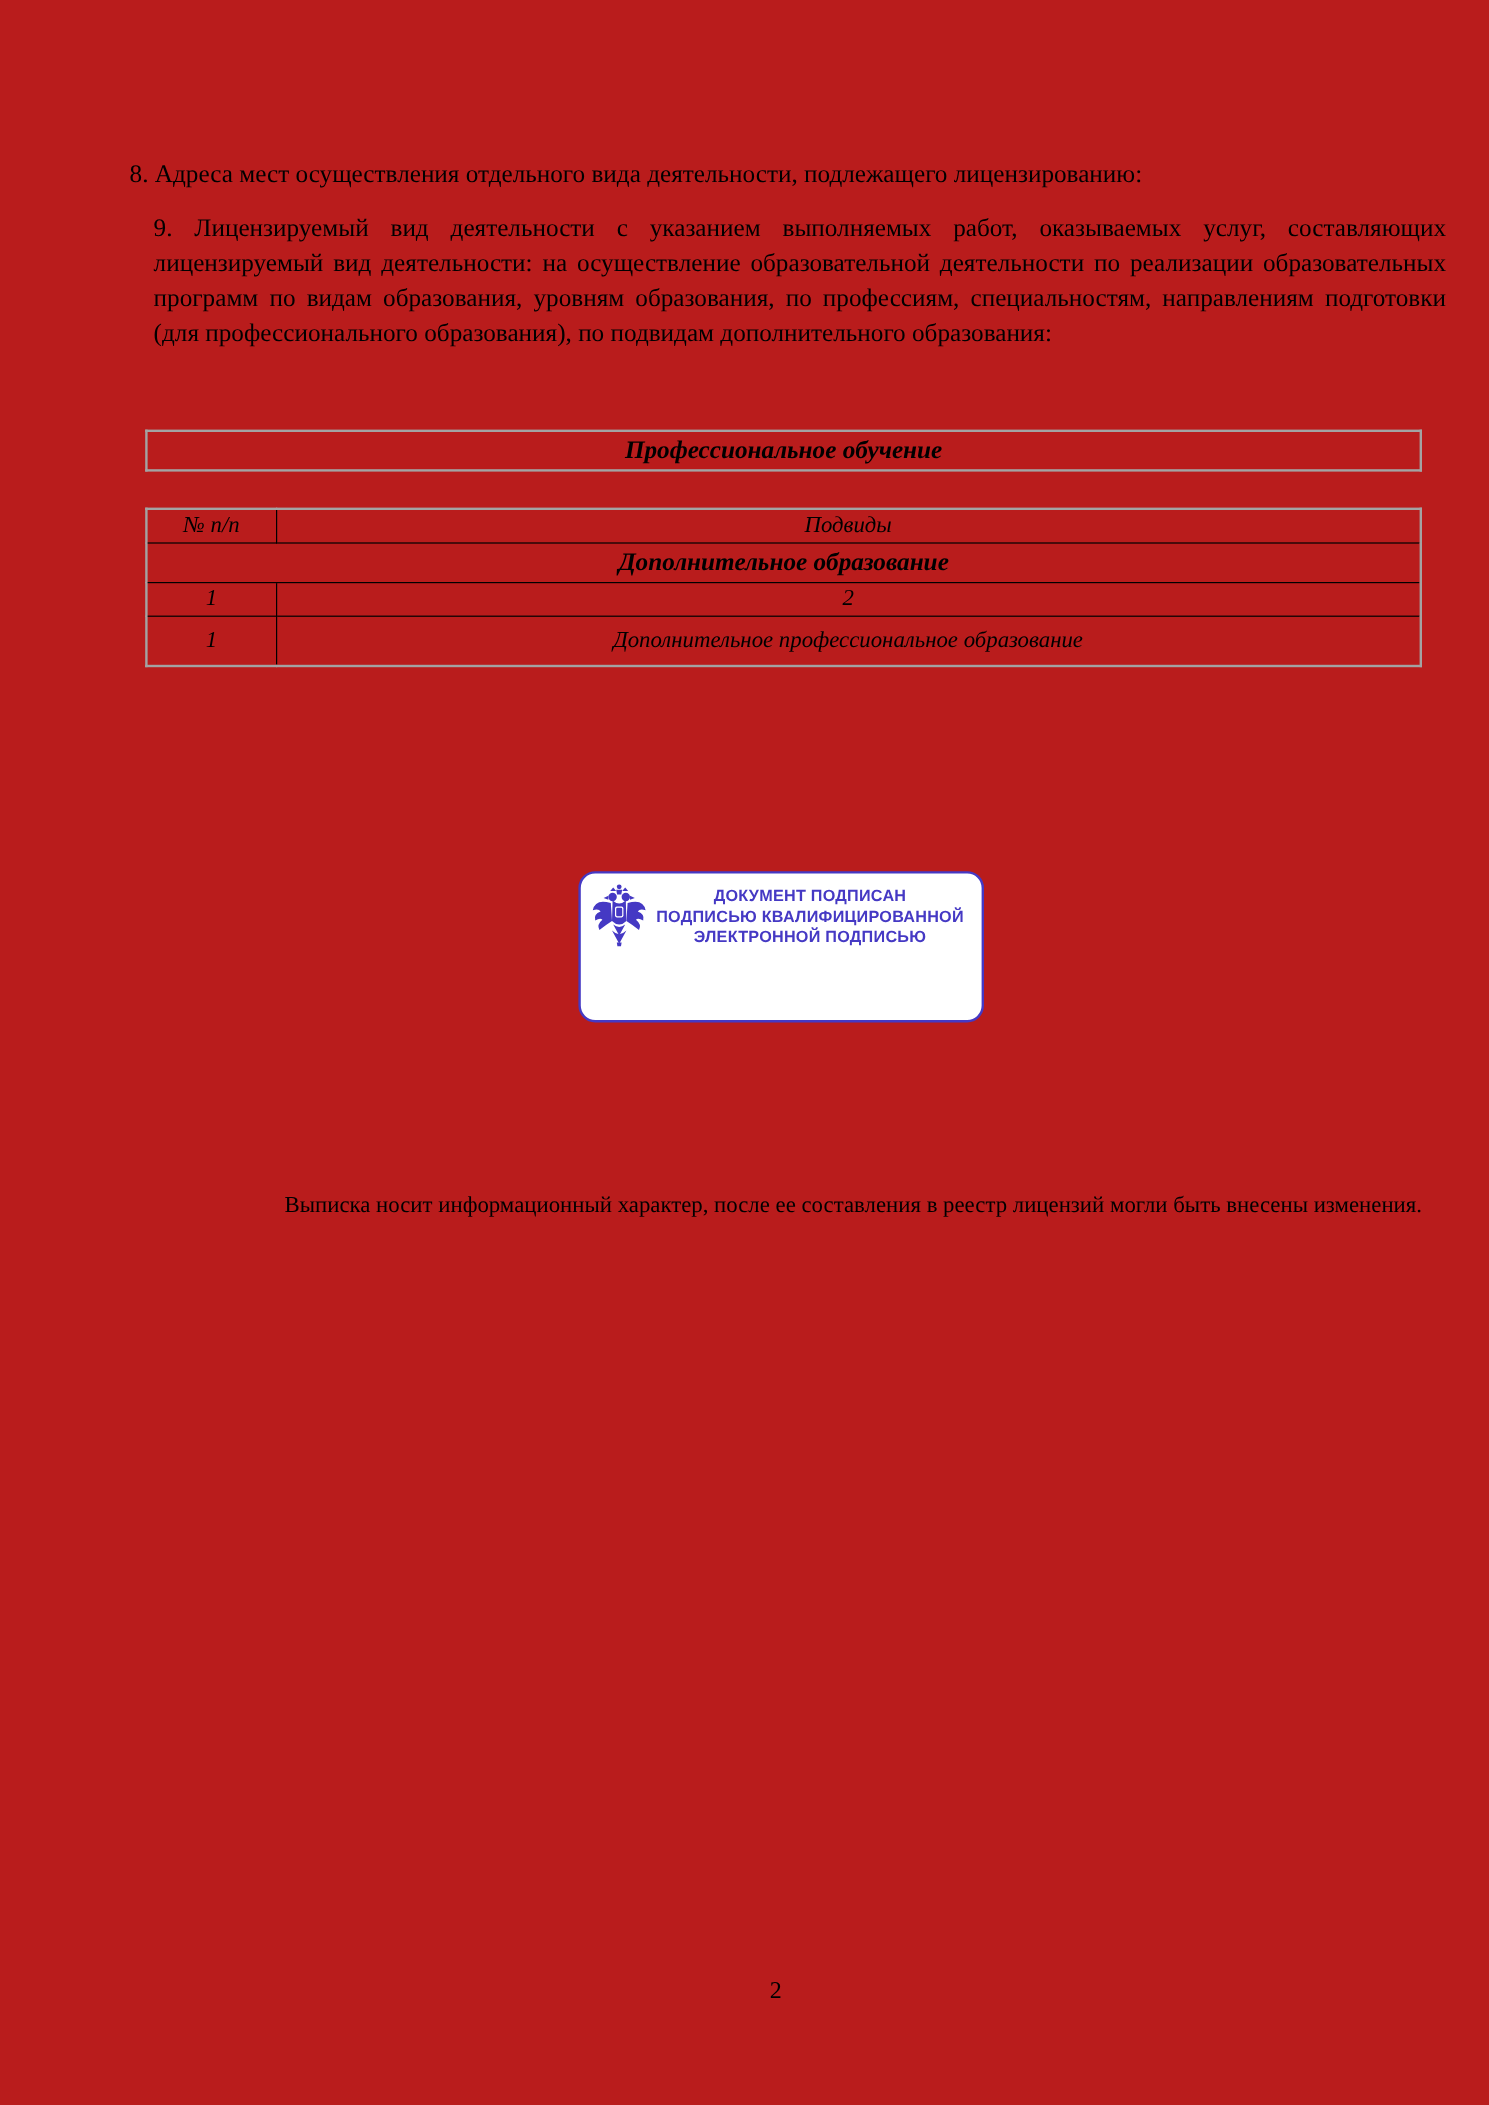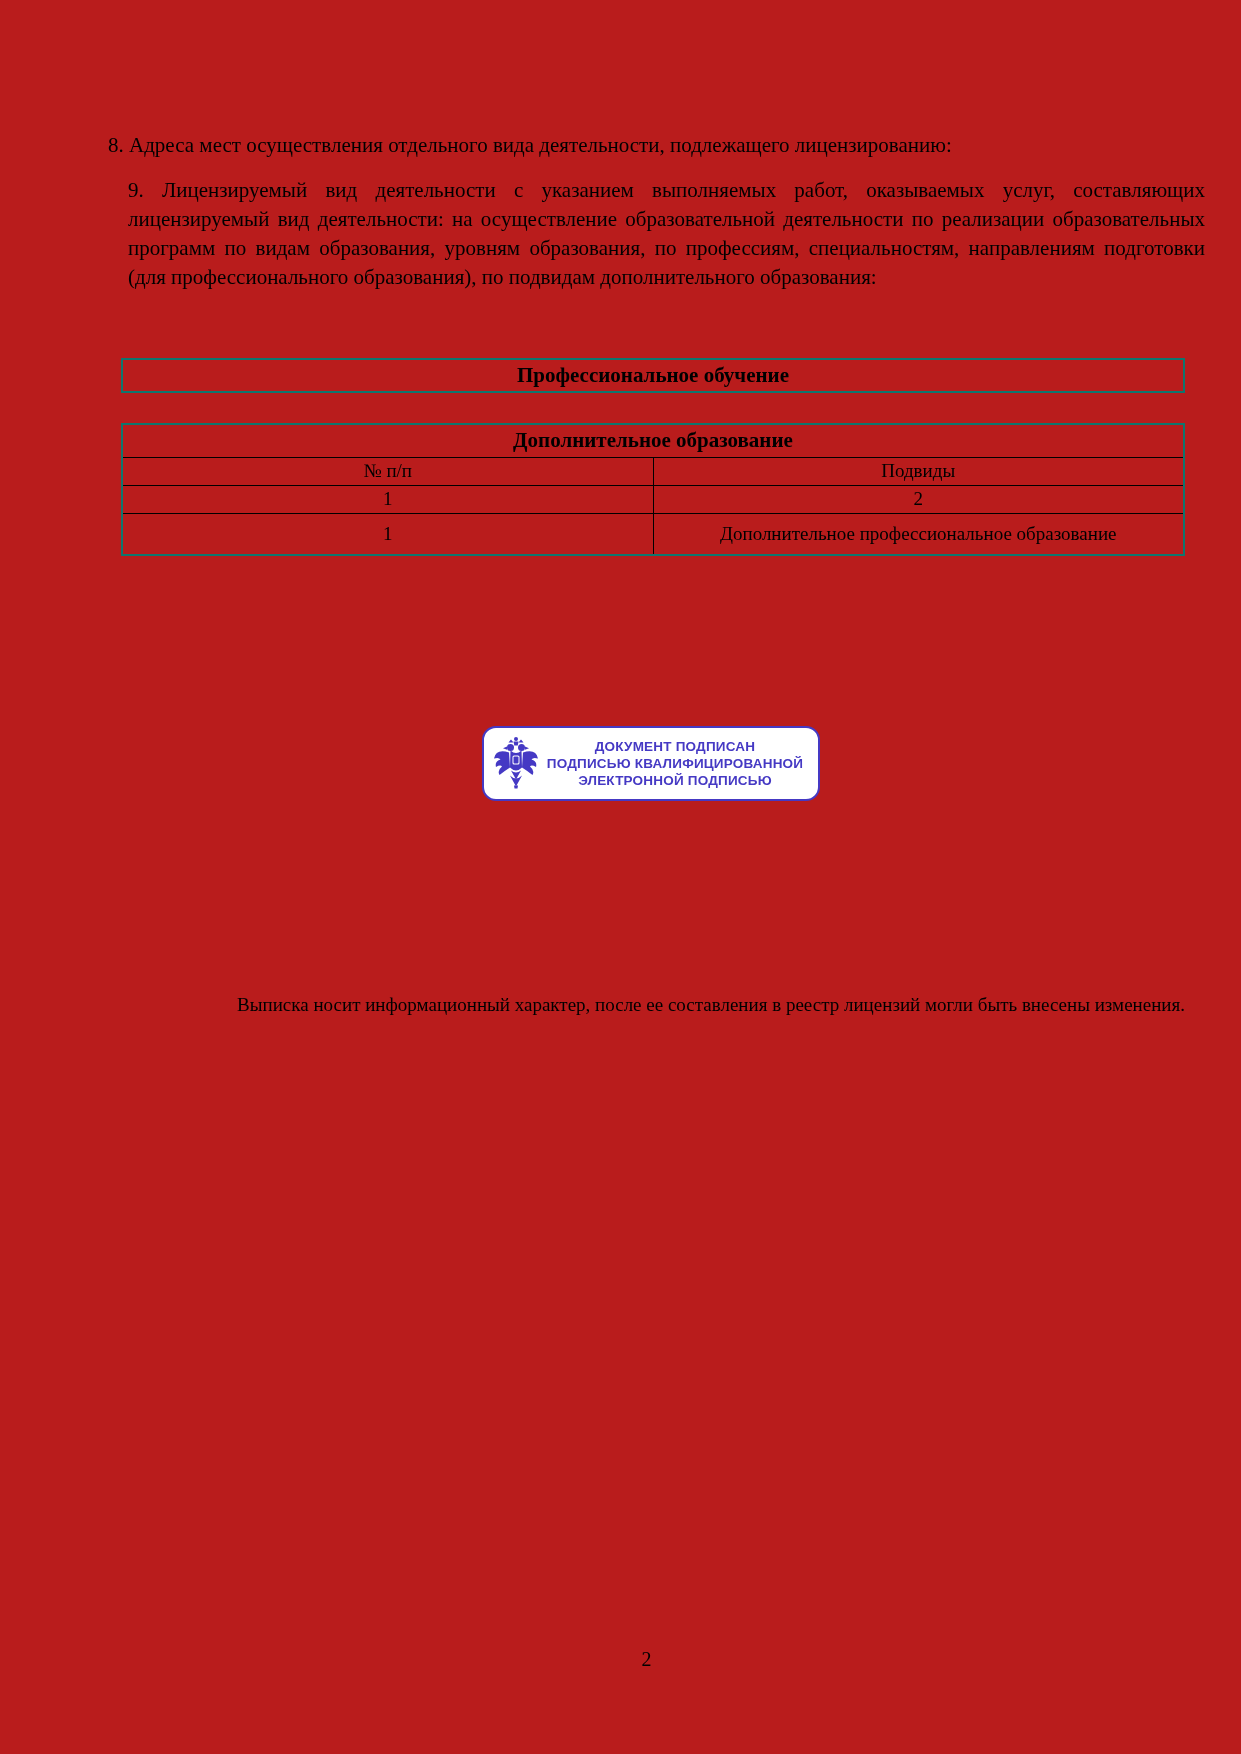--- a/index.html
+++ b/index.html
@@ -38,40 +38,40 @@
     width: 1064px;
     border-collapse: collapse;
     table-layout: fixed;
     font-size: 19px;
   }
   table.doc-table td, table.doc-table th {
     border: 1px solid #000;
     padding: 2px 6px;
     vertical-align: middle;
   }
-  table.doc-table { border: 2px solid #0f766e; }
+  table.doc-table { border: 2px solid #a3a3a3; font-style: italic; }
   .table-prof { top: 358px; }
   .table-add  { top: 423px; }
   .table-title-cell {
     text-align: center;
     font-weight: bold;
     font-size: 21px;
     height: 33px;
   }
   .col-num { width: 108px; }
   .cell-center { text-align: center; height: 28px; }
   .cell-left   { text-align: center;   height: 42px; padding-left: 5px; }
   .hdr-row td { border-bottom: 2px solid #555; }
 
   .stamp {
     position: absolute;
     left: 482px;
     top: 726px;
     width: 338px;
-    height: 75px;
+    height: 126px;
     border: 2px solid var(--stamp-color);
     border-radius: 14px;
     color: var(--stamp-color);
     font-family: "Liberation Sans", "DejaVu Sans", sans-serif;
     padding: 6px 8px 4px 8px;
     background: #ffffff;
   }
   .stamp-top {
     display: flex;
     align-items: flex-start;
@@ -131,25 +131,25 @@
     <tbody>
       <tr>
         <td class="table-title-cell">Профессиональное обучение</td>
       </tr>
     </tbody>
   </table>
 
   <table class="doc-table table-add">
     <tbody>
       <tr class="hdr-row">
-        <td class="table-title-cell" colspan="2">Дополнительное образование</td>
+        <td class="col-num cell-center">№ п/п</td>
+        <td class="cell-center">Подвиды</td>
       </tr>
       <tr class="hdr-row">
-        <td class="col-num cell-center">№ п/п</td>
-        <td class="cell-center">Подвиды</td>
+        <td class="table-title-cell" colspan="2">Дополнительное образование</td>
       </tr>
       <tr>
         <td class="col-num cell-center">1</td>
         <td class="cell-center">2</td>
       </tr>
       <tr>
         <td class="col-num cell-center">1</td>
         <td class="cell-left">Дополнительное профессиональное образование</td>
       </tr>
     </tbody>

